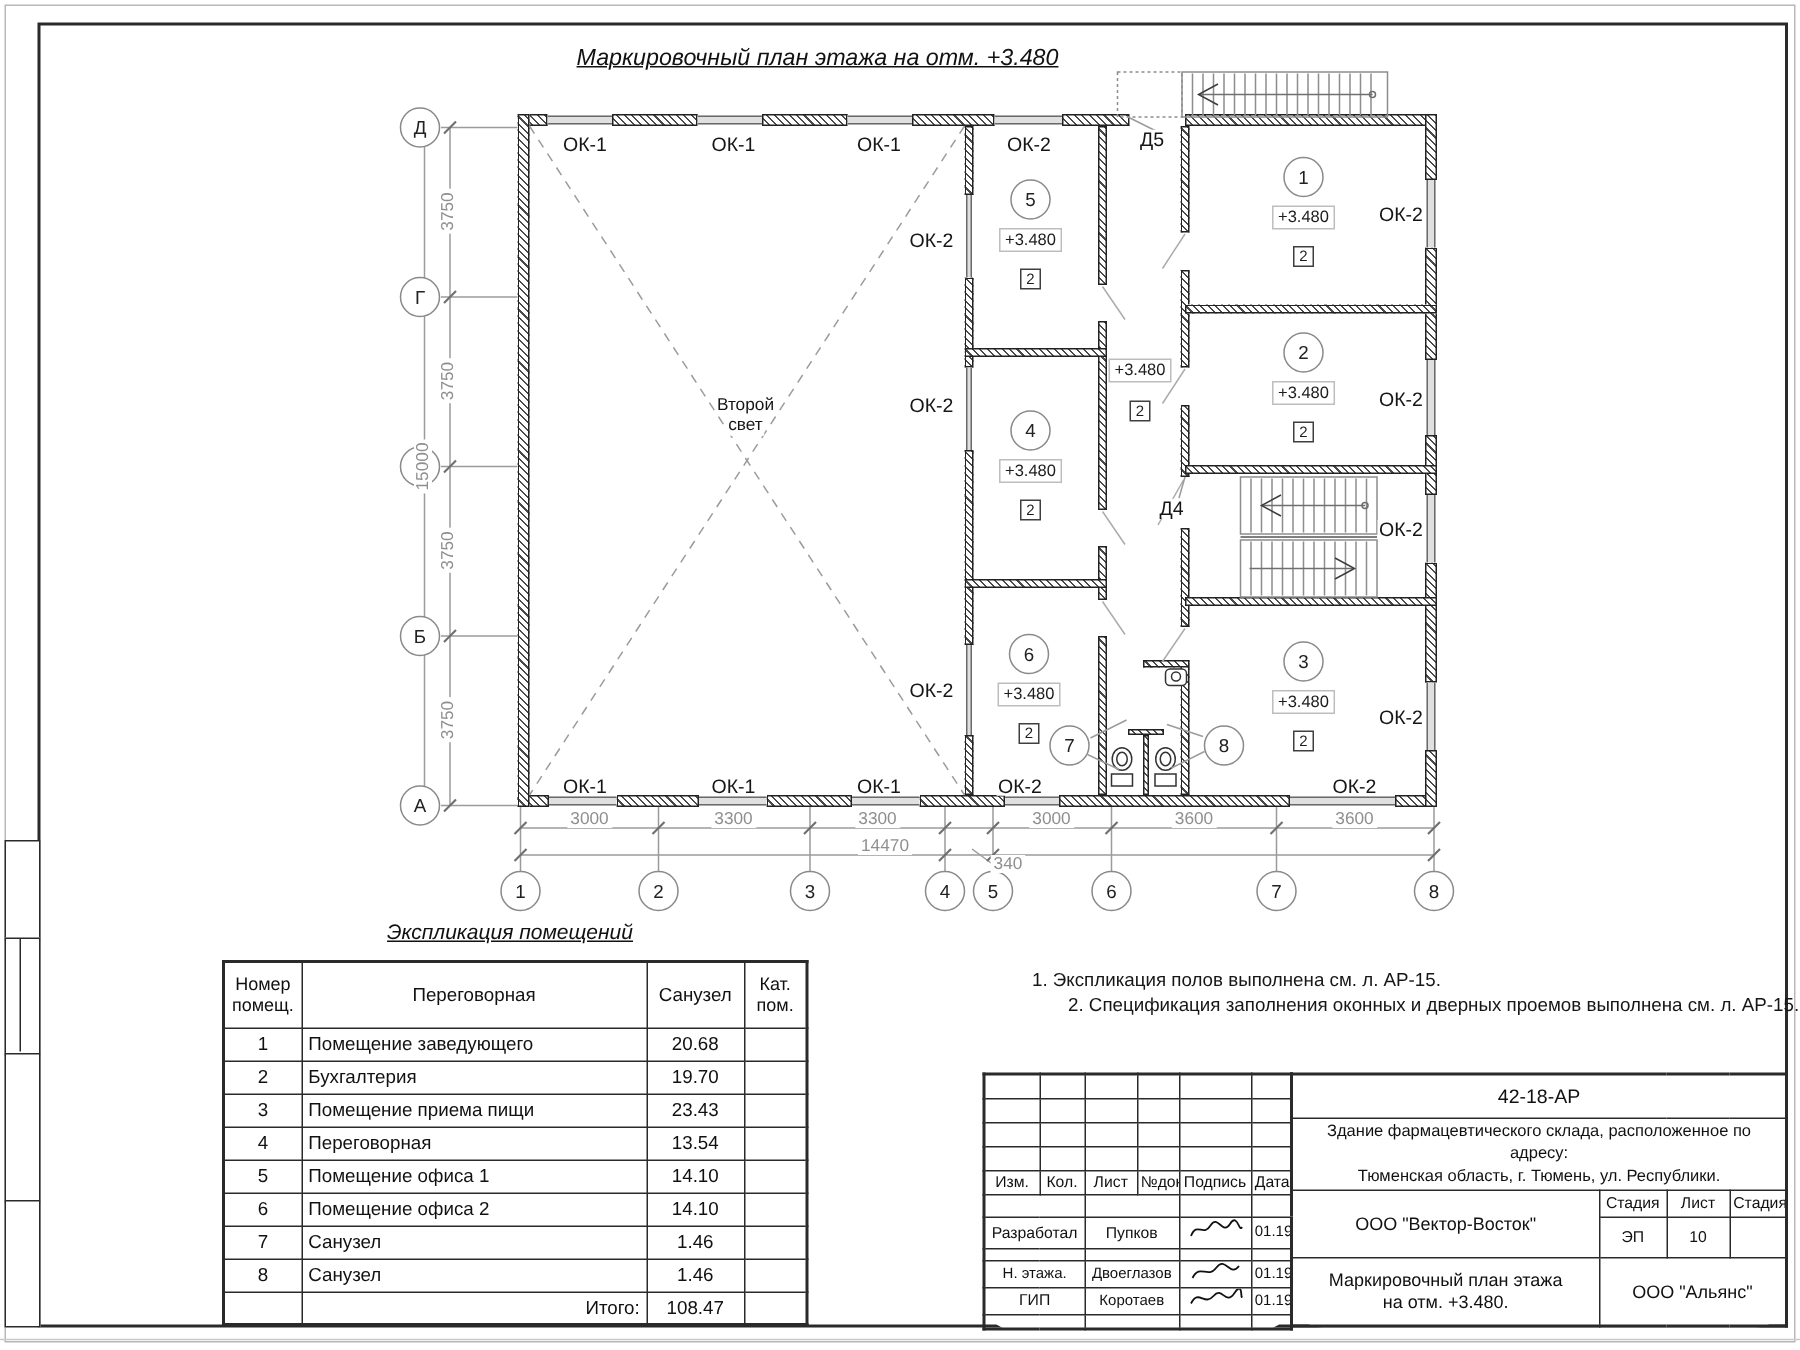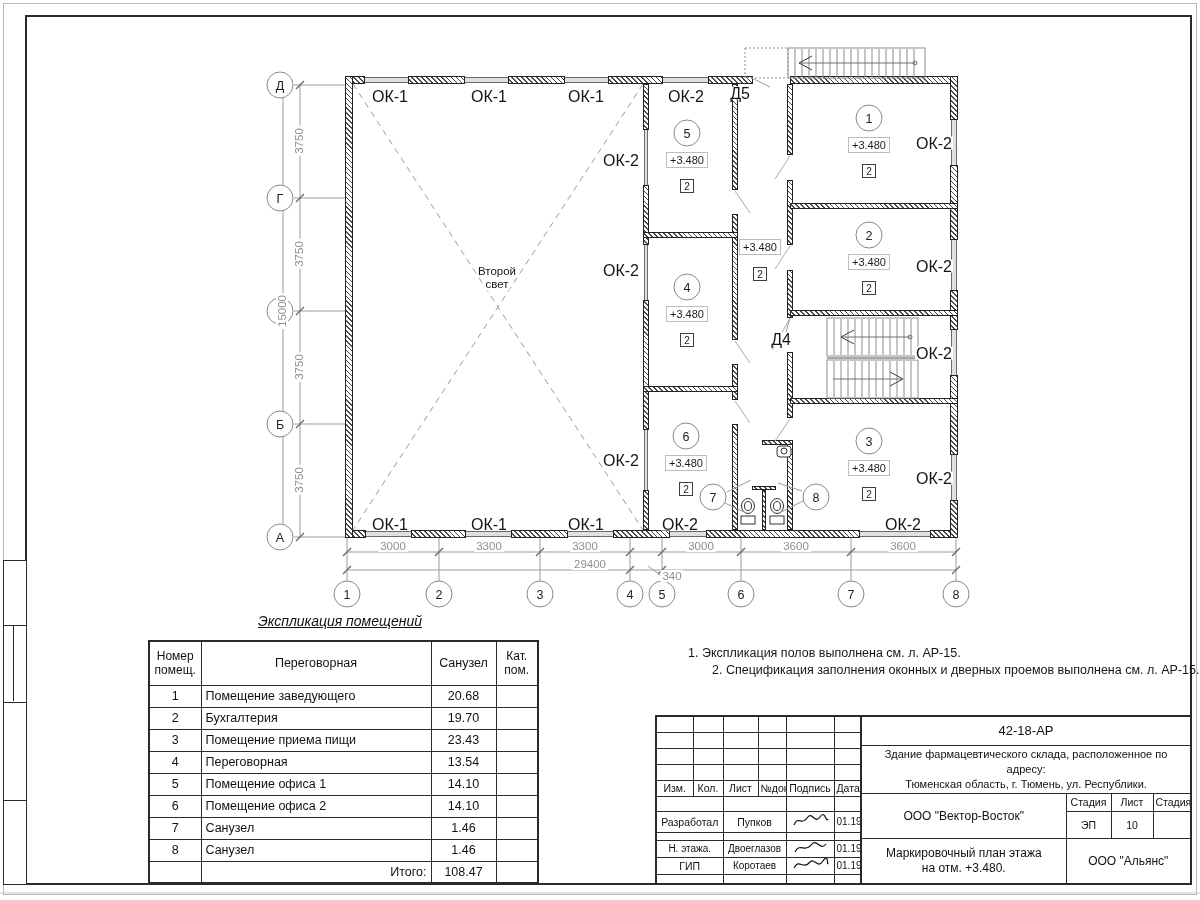--- a/index.html
+++ b/index.html
@@ -4,21 +4,21 @@
 <style>
   html,body{margin:0;padding:0;background:#e8e8e8;}
   .sheet{position:relative;width:1200px;height:900px;background:#ffffff;overflow:hidden;
          font-family:"Liberation Sans", sans-serif;color:#1f1f1f;}
   .abs{position:absolute;}
   .outer-border{position:absolute;left:3px;top:3px;right:3px;bottom:5px;border:1px solid #b8b8b8;}
   .inner-frame{position:absolute;left:25px;top:15px;width:1163px;height:866px;border:2px solid #2a2a2a;}
   .stamp-box{position:absolute;border:1px solid #2a2a2a;background:#fff;}
   .plan-title{position:absolute;transform:translate(-50%,-50%);font-size:15.5px;font-style:italic;
               text-decoration:underline;white-space:nowrap;color:#111;}
-  .lbl{position:absolute;transform:translate(-50%,-50%);font-size:16px;white-space:nowrap;color:#161616;background:#fff;padding:0 1px;line-height:13px;}
+  .lbl{position:absolute;transform:translate(-50%,-50%);font-size:13px;white-space:nowrap;color:#161616;background:#fff;padding:0 1px;line-height:13px;}
   .lbl.small{font-size:11.5px;}
   .dim{position:absolute;transform:translate(-50%,-50%);font-size:11.5px;color:#8f8f8f;background:#fff;padding:0 2px;white-space:nowrap;line-height:12px;}
   .dim-v{transform:translate(-50%,-50%) rotate(-90deg);}
   .circle{position:absolute;width:27px;height:27px;border:1px solid #8a8a8a;border-radius:50%;background:#fff;
           display:flex;align-items:center;justify-content:center;font-size:12.5px;color:#222;
           transform:translate(-50%,-50%);box-sizing:border-box;}
   .elev{position:absolute;transform:translate(-50%,-50%);border:1px solid #bdbdbd;background:#fff;
         padding:0 3px;font-size:11px;color:#1c1c1c;white-space:nowrap;line-height:14px;}
   .fmark{position:absolute;transform:translate(-50%,-50%);border:1px solid #3f3f3f;background:#fff;
          width:14px;height:14px;display:flex;align-items:center;justify-content:center;font-size:10px;color:#1c1c1c;box-sizing:border-box;}
@@ -45,20 +45,21 @@
 <div class="sheet">
 
   <div class="outer-border"></div>
   <div class="inner-frame"></div>
   <div class="stamp-box" style="left:3px;top:560px;width:22px;height:65px;"></div>
   <div class="stamp-box" style="left:3px;top:625px;width:22px;height:77px;"></div>
   <div class="abs" style="left:13px;top:626px;width:0;height:75px;border-left:1px solid #2a2a2a;"></div>
   <div class="stamp-box" style="left:3px;top:702px;width:22px;height:98px;"></div>
   <div class="stamp-box" style="left:3px;top:800px;width:22px;height:83px;"></div>
 
+  <div class="plan-title" style="left:545px;top:39px;">Маркировочный план этажа на отм. +3.480</div>
 
   <div class="wall" style="left:345px;top:76px;width:20px;height:8px;"></div>
   <div class="wall" style="left:408px;top:76px;width:57px;height:8px;"></div>
   <div class="wall" style="left:508px;top:76px;width:57px;height:8px;"></div>
   <div class="wall" style="left:608px;top:76px;width:55px;height:8px;"></div>
   <div class="wall" style="left:708px;top:76px;width:45px;height:8px;"></div>
   <div class="wall" style="left:790px;top:76px;width:168px;height:8px;"></div>
 
   <div class="win-h" style="left:365px;top:77px;width:43px;height:6px;"></div>
   <div class="win-h" style="left:465px;top:77px;width:43px;height:6px;"></div>
@@ -237,21 +238,21 @@
   <div class="lbl" style="left:686px;top:96px;">ОК-2</div>
   <div class="lbl" style="left:621px;top:160px;">ОК-2</div>
   <div class="lbl" style="left:621px;top:270px;">ОК-2</div>
   <div class="lbl" style="left:621px;top:460px;">ОК-2</div>
   <div class="lbl" style="left:934px;top:143px;">ОК-2</div>
   <div class="lbl" style="left:934px;top:266px;">ОК-2</div>
   <div class="lbl" style="left:934px;top:353px;">ОК-2</div>
   <div class="lbl" style="left:934px;top:478px;">ОК-2</div>
   <div class="lbl" style="left:680px;top:524px;">ОК-2</div>
   <div class="lbl" style="left:903px;top:524px;">ОК-2</div>
-  <div class="lbl" style="left:740px;top:93px;">Д5</div>
+  <div class="lbl" style="left:768px;top:93px;">Д5</div>
   <div class="lbl" style="left:781px;top:339px;">Д4</div>
   <div class="lbl small" style="left:497px;top:271px;">Второй</div>
   <div class="lbl small" style="left:497px;top:284px;">свет</div>
 
   <div class="circle" style="left:869px;top:118px;">1</div>
   <div class="circle" style="left:869px;top:235px;">2</div>
   <div class="circle" style="left:869px;top:441px;">3</div>
   <div class="circle" style="left:687px;top:287px;">4</div>
   <div class="circle" style="left:687px;top:133px;">5</div>
   <div class="circle" style="left:686px;top:436px;">6</div>
@@ -288,21 +289,21 @@
   <div class="circle" style="left:280px;top:311px;">В</div>
   <div class="circle" style="left:280px;top:424px;">Б</div>
   <div class="circle" style="left:280px;top:537px;">А</div>
 
   <div class="dim" style="left:393px;top:546px;">3000</div>
   <div class="dim" style="left:489px;top:546px;">3300</div>
   <div class="dim" style="left:585px;top:546px;">3300</div>
   <div class="dim" style="left:701px;top:546px;">3000</div>
   <div class="dim" style="left:796px;top:546px;">3600</div>
   <div class="dim" style="left:903px;top:546px;">3600</div>
-  <div class="dim" style="left:590px;top:564px;">29400</div>
+  <div class="dim" style="left:590px;top:564px;">14470</div>
   <div class="dim" style="left:672px;top:576px;">340</div>
   <div class="dim dim-v" style="left:299px;top:141px;">3750</div>
   <div class="dim dim-v" style="left:299px;top:254px;">3750</div>
   <div class="dim dim-v" style="left:299px;top:367px;">3750</div>
   <div class="dim dim-v" style="left:299px;top:480px;">3750</div>
   <div class="dim dim-v" style="left:282px;top:311px;">15000</div>
 
   <div class="expl-title" style="left:340px;top:621px;">Экспликация помещений</div>
   <table class="grid expl" style="left:148px;top:640px;width:389px;border:2px solid #2a2a2a;">
     <colgroup>

